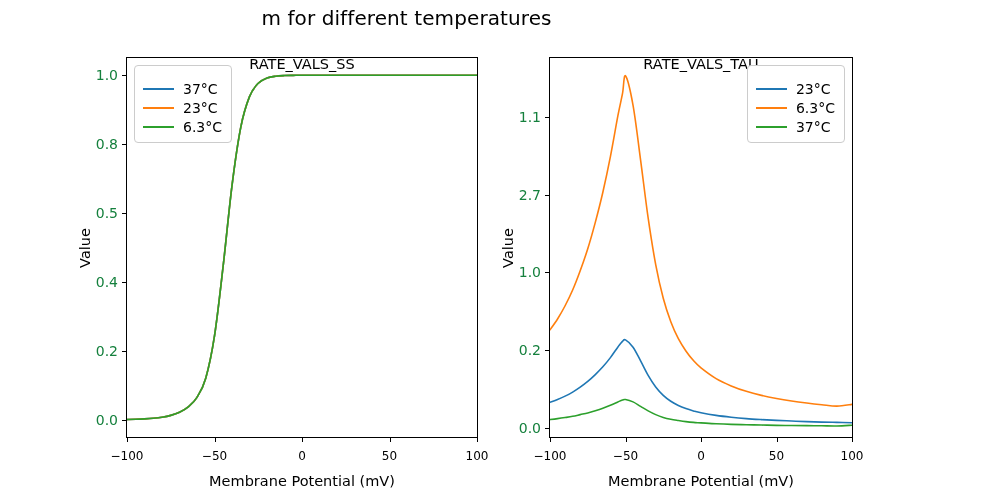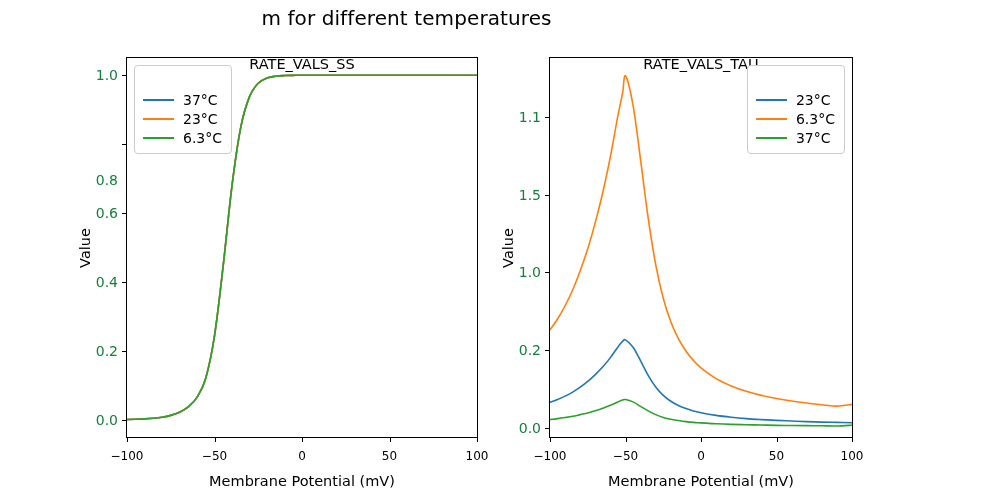--- a/index.html
+++ b/index.html
@@ -107,21 +107,21 @@
     white-space: nowrap;
     color: #000000;
   }
   
   .legend {
     position: absolute;
     box-sizing: border-box;
     background: #ffffff;
     border: 0.9px solid #cccccc;
     border-radius: 4px;
-    padding: 24px 9px 6px 8px;
+    padding: 13px 9px 6px 8px;
   }
   #legend-left  { left: 7px;  top: 7px; }
   #legend-right { right: 7px; top: 7px; }
   .legend-row {
     display: flex;
     align-items: center;
     height: 19px;
   }
   .legend-line {
     width: 31px;
@@ -163,23 +163,23 @@
         <div class="xticklabel" style="left: 75%;">50</div>
         <div class="xtick" style="left: 100%;"></div>
         <div class="xticklabel" style="left: 100%;">100</div>
         <div class="ytick" style="top: 95.4545%;"></div>
         <div class="yticklabel" style="top: 95.4545%;">0.0</div>
         <div class="ytick" style="top: 77.2727%;"></div>
         <div class="yticklabel" style="top: 77.2727%;">0.2</div>
         <div class="ytick" style="top: 59.0909%;"></div>
         <div class="yticklabel" style="top: 59.0909%;">0.4</div>
         <div class="ytick" style="top: 40.9091%;"></div>
-        <div class="yticklabel" style="top: 40.9091%;">0.6</div>
+        <div class="yticklabel" style="top: 40.9091%;">0.5</div>
         <div class="ytick" style="top: 22.7273%;"></div>
-        <div class="yticklabel" style="top: 22.7273%; margin-top: 36px;">0.8</div>
+        <div class="yticklabel" style="top: 22.7273%;">0.8</div>
         <div class="ytick" style="top: 4.54545%;"></div>
         <div class="yticklabel" style="top: 4.54545%;">1.0</div>
       </div>
     <div class="legend" id="legend-left">
         <div class="legend-row">
           <span class="legend-line" style="border-top-color: rgb(31, 119, 180);"></span>
           <span class="legend-text">37°C</span>
         </div>
         <div class="legend-row">
           <span class="legend-line" style="border-top-color: rgb(255, 127, 14);"></span>
@@ -212,21 +212,21 @@
         <div class="xticklabel" style="left: 75%;">50</div>
         <div class="xtick" style="left: 100%;"></div>
         <div class="xticklabel" style="left: 100%;">100</div>
         <div class="ytick" style="top: 97.541%;"></div>
         <div class="yticklabel" style="top: 97.541%;">0.0</div>
         <div class="ytick" style="top: 77.0492%;"></div>
         <div class="yticklabel" style="top: 77.0492%;">0.2</div>
         <div class="ytick" style="top: 56.5574%;"></div>
         <div class="yticklabel" style="top: 56.5574%;">1.0</div>
         <div class="ytick" style="top: 36.0656%;"></div>
-        <div class="yticklabel" style="top: 36.0656%;">1.5</div>
+        <div class="yticklabel" style="top: 36.0656%;">2.7</div>
         <div class="ytick" style="top: 15.5738%;"></div>
         <div class="yticklabel" style="top: 15.5738%;">1.1</div>
       </div>
     <div class="legend" id="legend-right">
         <div class="legend-row">
           <span class="legend-line" style="border-top-color: rgb(31, 119, 180);"></span>
           <span class="legend-text">23°C</span>
         </div>
         <div class="legend-row">
           <span class="legend-line" style="border-top-color: rgb(255, 127, 14);"></span>

